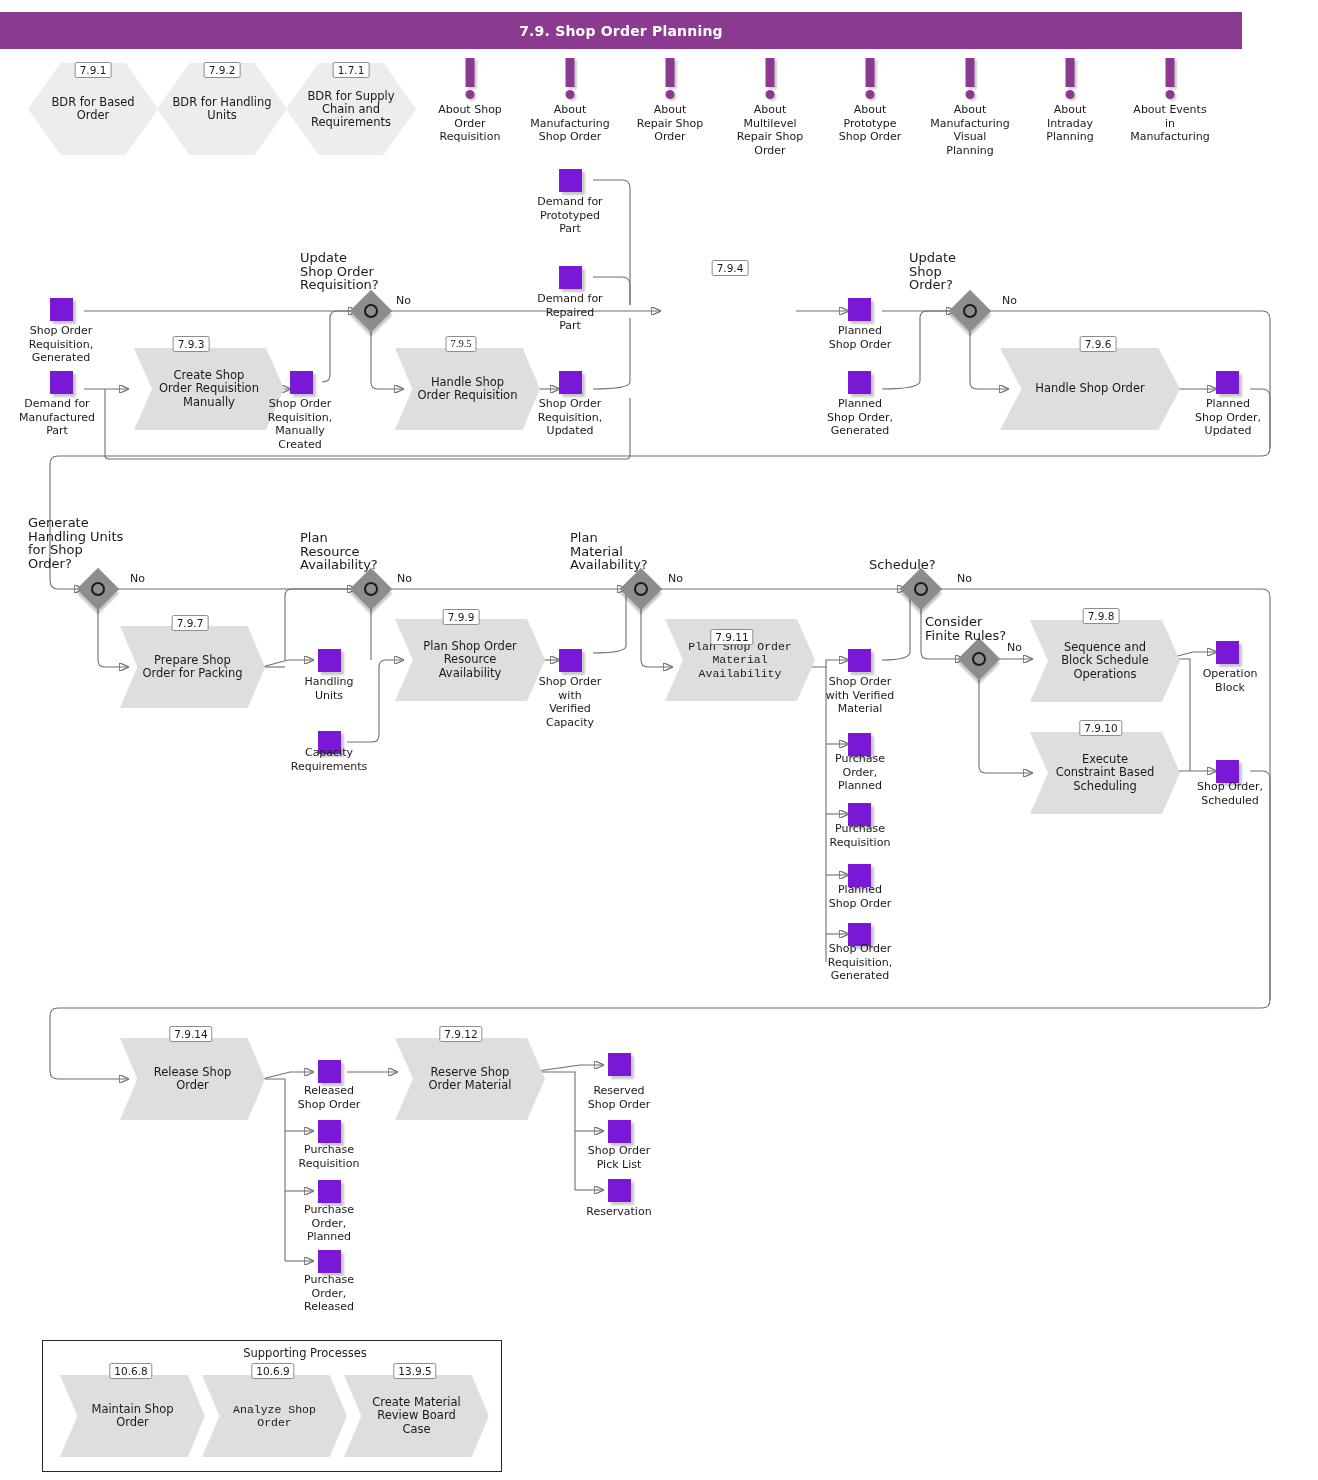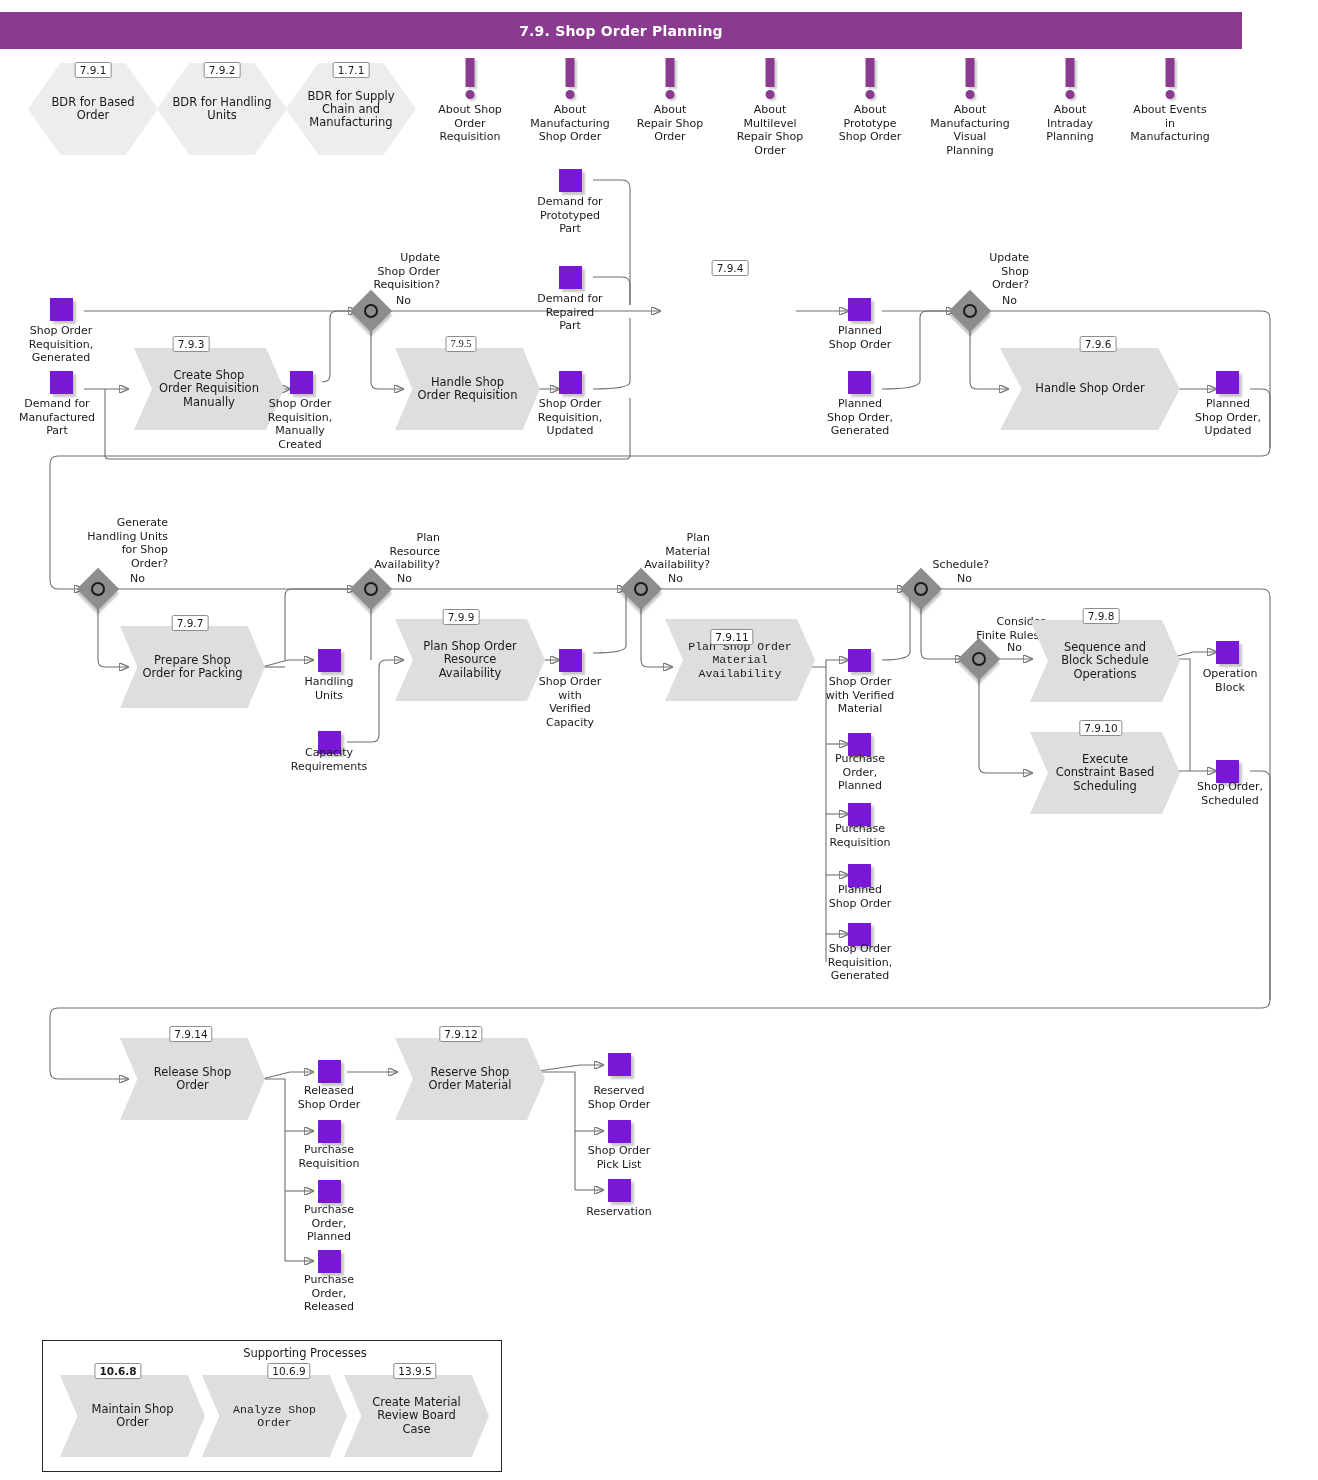--- a/index.html
+++ b/index.html
@@ -51,21 +51,21 @@
      border-radius:50%;background:#8a3a8f;box-shadow:2px 2px 2px rgba(0,0,0,.2);}
   .annot .txt{position:absolute;left:50%;top:45px;transform:translateX(-50%);width:118px;
      text-align:center;font-size:11px;color:#1a1a1a;line-height:13.5px;white-space:pre-line;}
 
   
   .gw{position:absolute;width:30px;height:30px;}
   .gw .dia{position:absolute;left:0;top:0;width:30px;height:30px;background:#8d8d8d;
      transform:rotate(45deg);box-shadow:3px 3px 2px rgba(0,0,0,.22);}
   .gw .ring{position:absolute;left:8px;top:8px;width:14px;height:14px;border:2.5px solid #1a1a1a;
      border-radius:50%;background:#8d8d8d;box-sizing:border-box;}
-  .gwlabel{position:absolute;text-align:right;font-size:11px;color:#1a1a1a;line-height:13.5px;
+  .gwlabel{position:absolute;text-align:left;font-size:13px;color:#1a1a1a;line-height:13.5px;
      transform:translateX(-50%);white-space:pre-line;}
   .nolabel{position:absolute;font-size:11px;color:#1a1a1a;}
 
   
   .supbox{position:absolute;border:1px solid #2b2b2b;background:#fff;}
   .supcaption{position:absolute;font-size:11.5px;color:#1a1a1a;transform:translateX(-50%);}
 
   
   #wires{position:absolute;left:0;top:0;width:1318px;height:1480px;pointer-events:none;}
   #wires path,#wires line{fill:none;stroke:#6e6e6e;stroke-width:1.1;}
@@ -193,21 +193,21 @@
     <div class="shape"></div>
     <div class="txt">BDR for Handling
 Units</div>
   </div>
   <div class="badge" style="left:222px;top:62px;">7.9.2</div>
 
   <div class="node hex" style="left:286px;top:63px;">
     <div class="shape"></div>
     <div class="txt">BDR for Supply
 Chain and
-Manufacturing</div>
+Requirements</div>
   </div>
   <div class="badge" style="left:351px;top:62px;">1.7.1</div>
 
   <div class="annot" style="left:411px;top:58px;width:118px;">
     <div class="bar"></div>
     <div class="dot"></div>
     <div class="txt">About Shop
 Order
 Requisition</div>
   </div>
@@ -525,28 +525,28 @@
   <div class="dlabel" style="left:619px;top:1205px;width:110px;">Reservation</div>
 
   <div class="supbox" style="left:42px;top:1340px;width:458px;height:130px;"></div>
   <div class="supcaption" style="left:305px;top:1346px;">Supporting Processes</div>
 
   <div class="node chev" style="left:60px;top:1375px;width:145px;">
     <div class="shape"></div>
     <div class="txt">Maintain Shop
 Order</div>
   </div>
-  <div class="badge" style="left:118px;top:1363px;font-weight:bold;">10.6.8</div>
+  <div class="badge" style="left:131px;top:1363px;">10.6.8</div>
 
   <div class="node chev" style="left:202px;top:1375px;width:145px;font-family:Liberation Mono, monospace;">
     <div class="shape"></div>
     <div class="txt">Analyze Shop
 Order</div>
   </div>
-  <div class="badge" style="left:289px;top:1363px;">10.6.9</div>
+  <div class="badge" style="left:273px;top:1363px;">10.6.9</div>
 
   <div class="node chev" style="left:344px;top:1375px;width:145px;">
     <div class="shape"></div>
     <div class="txt">Create Material
 Review Board
 Case</div>
   </div>
   <div class="badge" style="left:415px;top:1363px;">13.9.5</div>
 
 </div>

